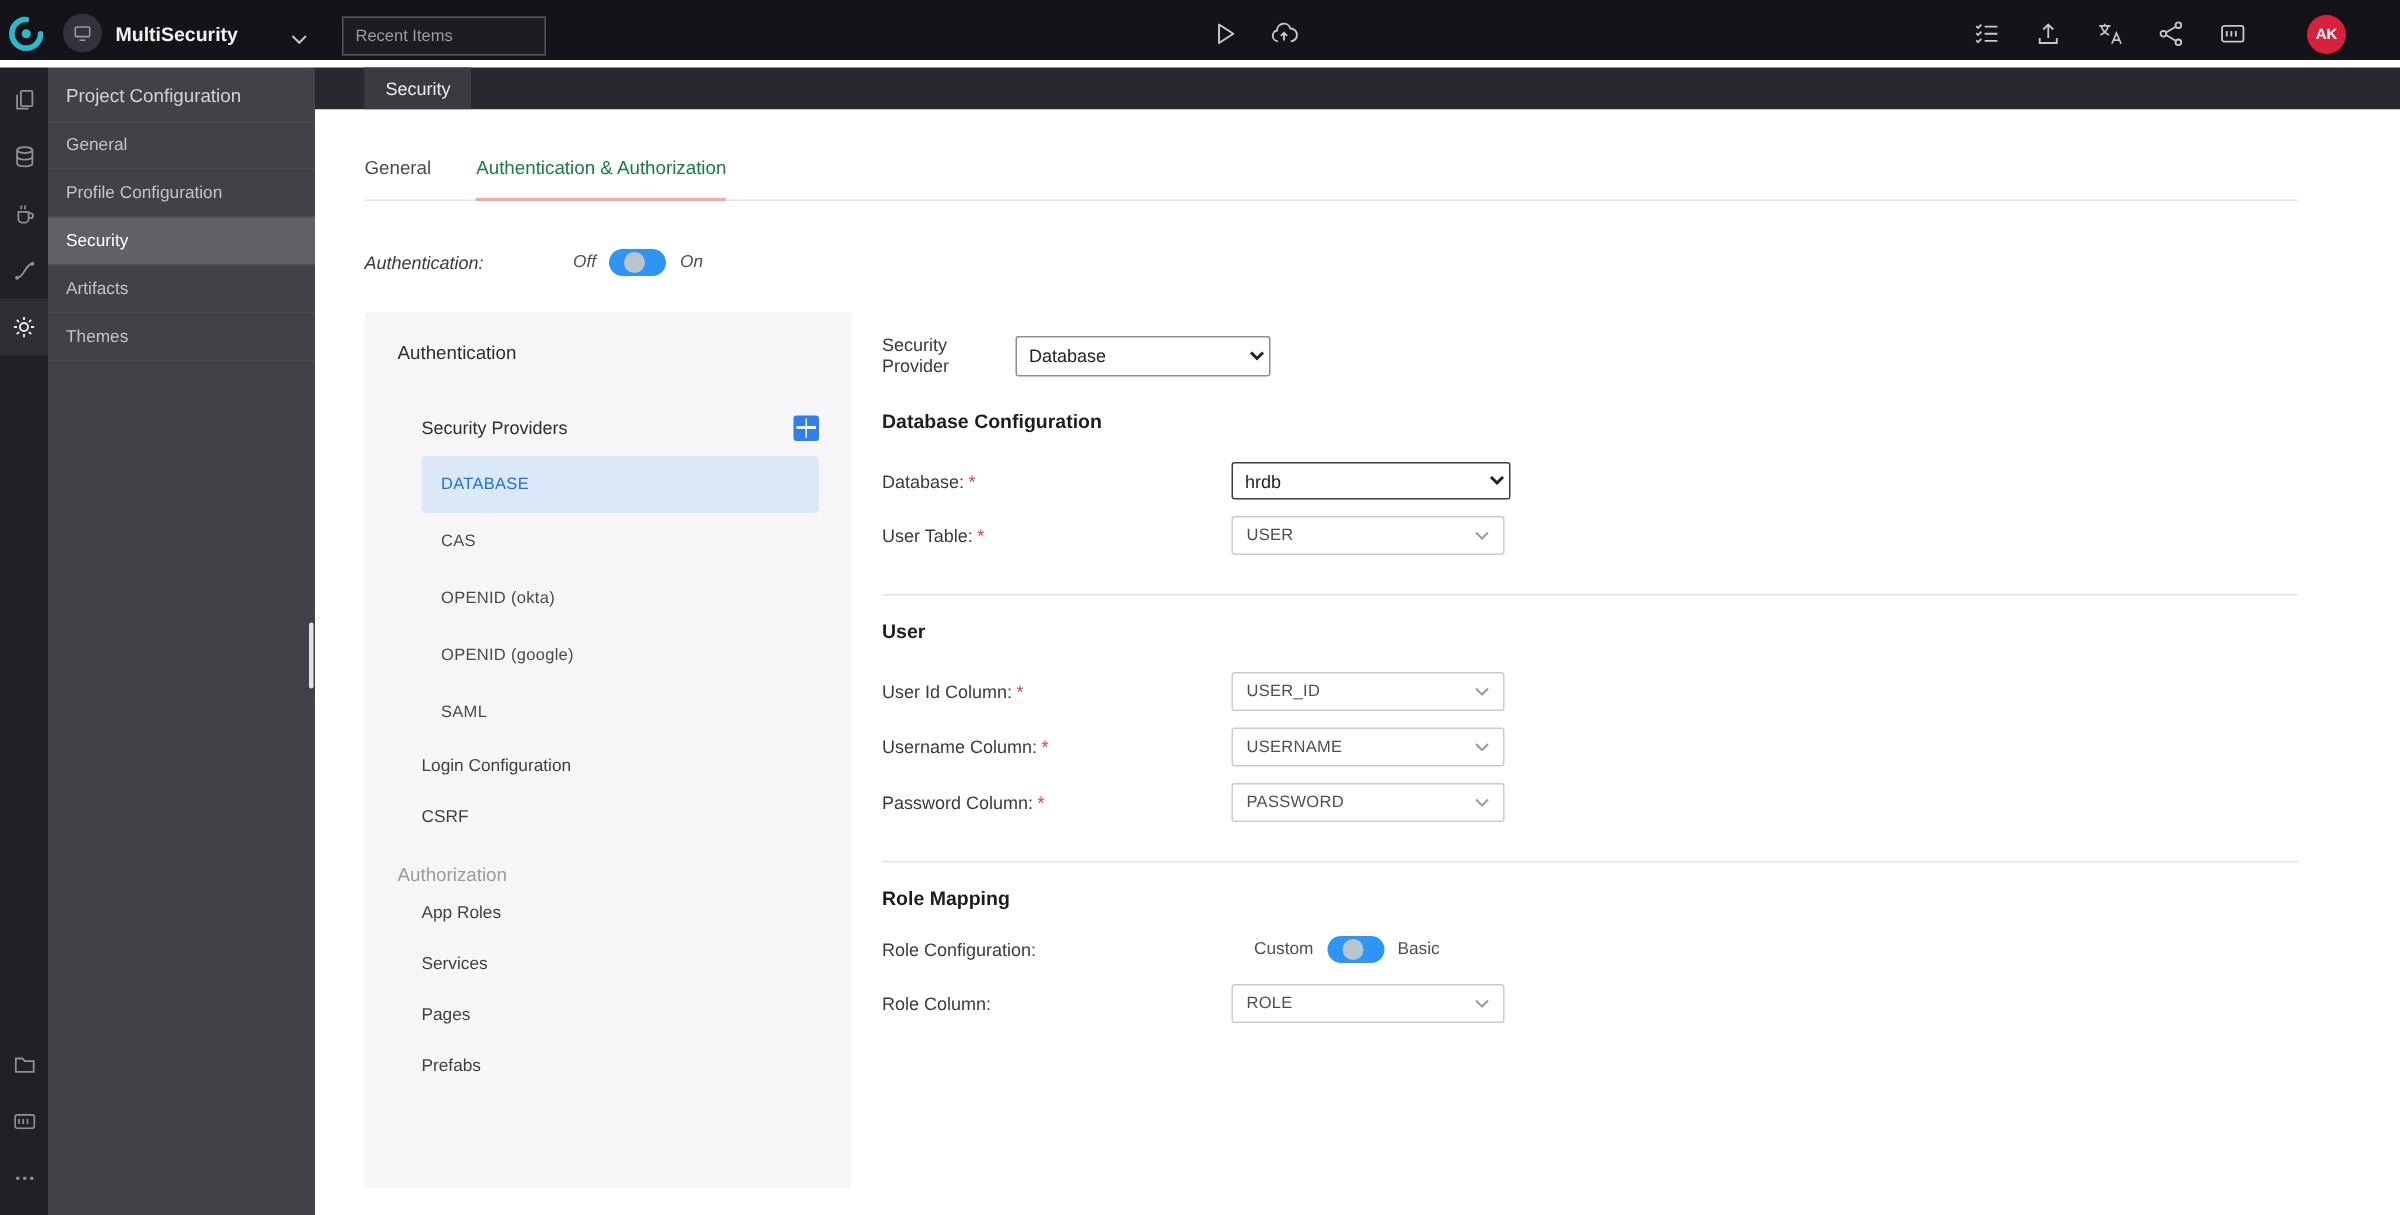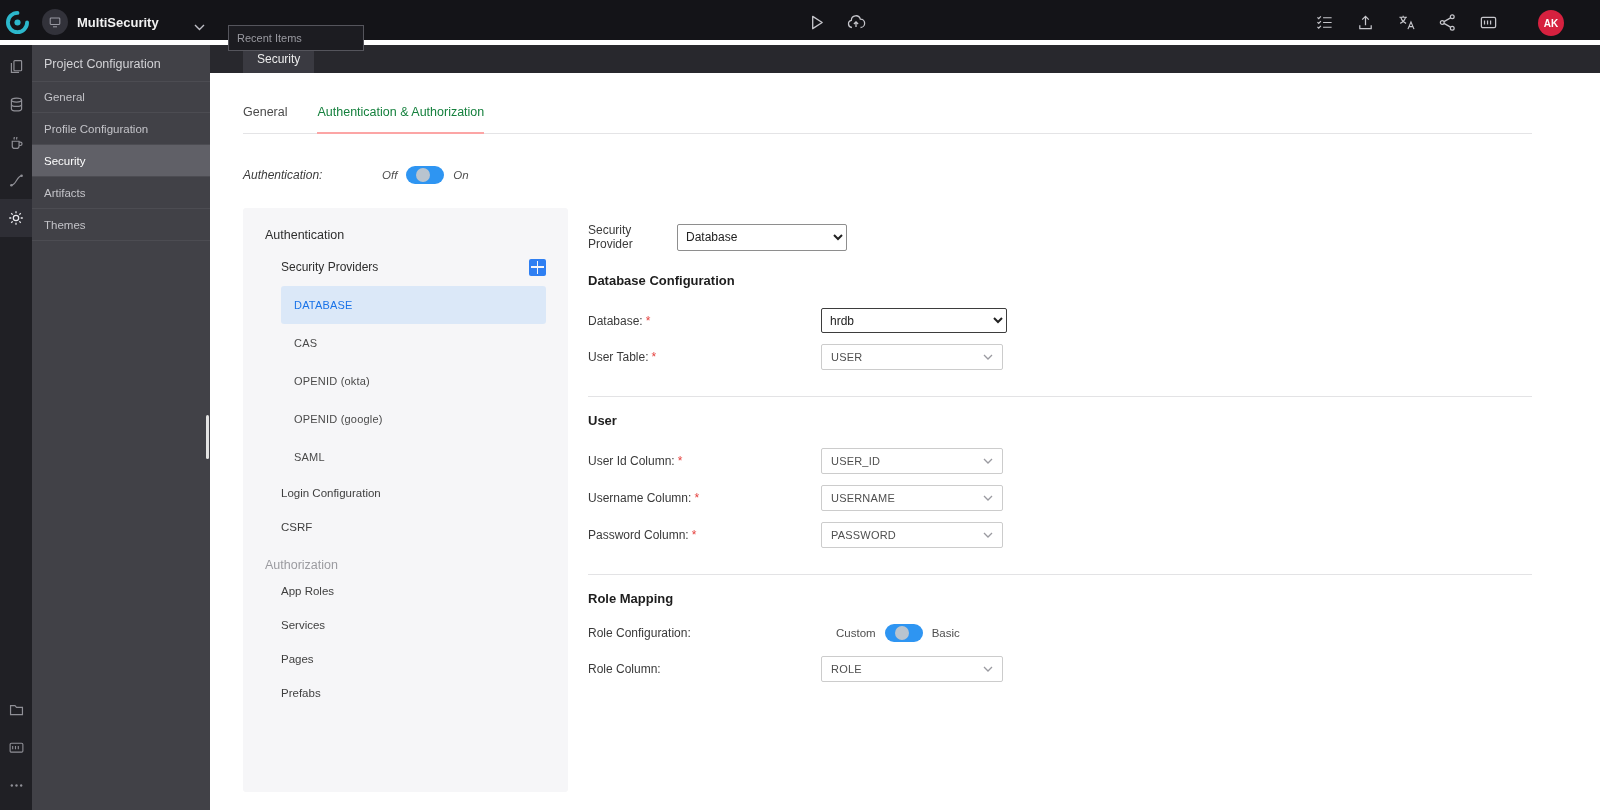--- a/index.html
+++ b/index.html
@@ -6,21 +6,21 @@
   body { font-family:"Liberation Sans", sans-serif; background:#e9e9e9; }
   .page { position:relative; width:1600px; height:810px; background:#fff; overflow:hidden; }
 
   
   .topbar { position:absolute; left:0; top:0; width:100%; height:40px; background:#141418; z-index:10; }
   .logo { position:absolute; left:6px; top:11px; width:23px; height:23px; }
   .app-selector { position:absolute; left:42px; top:9px; display:flex; align-items:center; cursor:pointer; }
   .app-icon { width:26px; height:26px; border-radius:50%; background:#32323a; display:flex; align-items:center; justify-content:center; }
   .app-name { margin-left:9px; color:#f2f2f2; font-size:13px; font-weight:700; }
   .app-chevron { position:absolute; left:194px; top:17px; }
-  .recent-items { position:absolute; left:228px; top:25px; width:136px; height:23px; background:#1c1c21; border:1px solid #55555c; color:#9a9aa1; font-size:11px; display:flex; align-items:center; padding:12px 8px; cursor:text; }
+  .recent-items { position:absolute; left:228px; top:11px; width:136px; height:23px; background:#1c1c21; border:1px solid #55555c; color:#9a9aa1; font-size:11px; display:flex; align-items:center; padding:12px 8px; cursor:text; }
   .center-icons { position:absolute; left:806px; top:12px; display:flex; gap:20px; }
   .right-icons { position:absolute; right:102px; top:12px; display:flex; gap:21px; }
   .icon-btn { width:20px; height:20px; display:flex; align-items:center; justify-content:center; cursor:pointer; }
   .avatar { position:absolute; right:36px; top:10px; width:26px; height:26px; border-radius:50%; background:#d6213f; color:#fff; font-size:10px; font-weight:700; display:flex; align-items:center; justify-content:center; cursor:pointer; }
 
   
   .rail { position:absolute; left:0; top:45px; bottom:0; width:32px; background:#202025; display:flex; flex-direction:column; padding-top:2px; }
   .rail-item { width:32px; height:38px; display:flex; align-items:center; justify-content:center; cursor:pointer; }
   .rail-item.active { background:#2e2e35; }
   .rail-bottom { margin-top:auto; padding-bottom:6px; }
@@ -46,21 +46,21 @@
   .auth-row { margin-top:32px; display:flex; align-items:center;font-style:italic; }
   .auth-label { width:139px; font-size:12px; color:#3a3a3a; }
   .toggle-text { font-size:11.5px; color:#4f4f4f; }
   .switch { width:38px; height:18px; border-radius:9px; background:#2e95f2; position:relative; margin:0 9px; cursor:pointer; flex-shrink:0; }
   .switch .knob { position:absolute; top:2px; left:10px; width:14px; height:14px; border-radius:50%; background:#b9c4cf; }
 
   .body-split { margin-top:24px; display:flex; }
 
   
   .tree-panel { width:325px; height:584px; background:#f6f6f8; border-radius:3px; padding:20px 22px; flex-shrink:0; }
-  .tree-section { font-size:12.5px; color:#2e2e2e; margin-bottom:12px; }
+  .tree-section { font-size:12.5px; color:#2e2e2e; margin-bottom:30px; }
   .tree-section.muted { color:#9b9ba0; margin:14px 0 2px; }
   .sp-row { margin-left:16px; height:26px; display:flex; align-items:center; justify-content:space-between; font-size:12px; color:#2e2e2e; margin-bottom:6px; }
   .add-btn { width:17px; height:17px; background:#2f7ff2; border-radius:2px; position:relative; cursor:pointer; }
   .add-btn:before, .add-btn:after { content:""; position:absolute; background:#f6f6f8; }
   .add-btn:before { left:7.6px; top:2px; width:1.8px; height:13px; }
   .add-btn:after { top:7.6px; left:2px; height:1.8px; width:13px; }
   .provider-item { margin-left:16px; height:38px; display:flex; align-items:center; padding-left:13px; font-size:11px; color:#4a4a4a; letter-spacing:.2px; cursor:pointer; border-radius:3px; }
   .provider-item.active { background:#dbe8f8; color:#1a73e8; }
   .tree-item { margin-left:16px; height:34px; display:flex; align-items:center; font-size:11.5px; color:#3f3f3f; cursor:pointer; }
 

